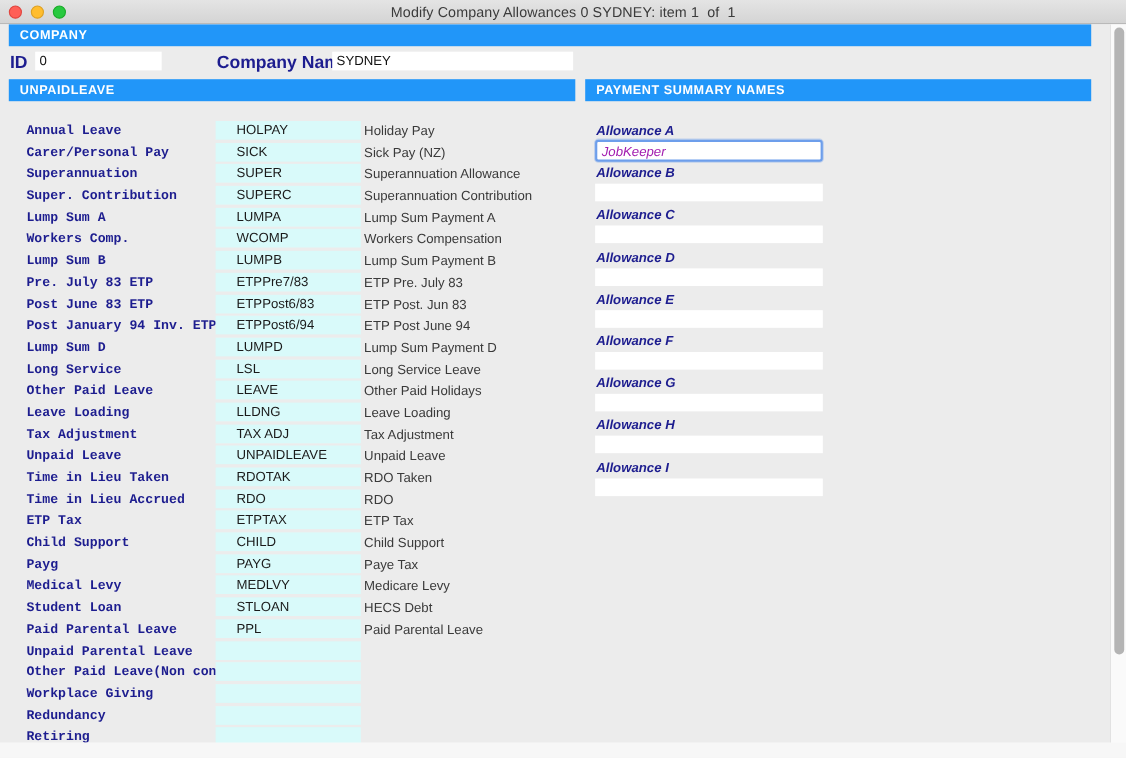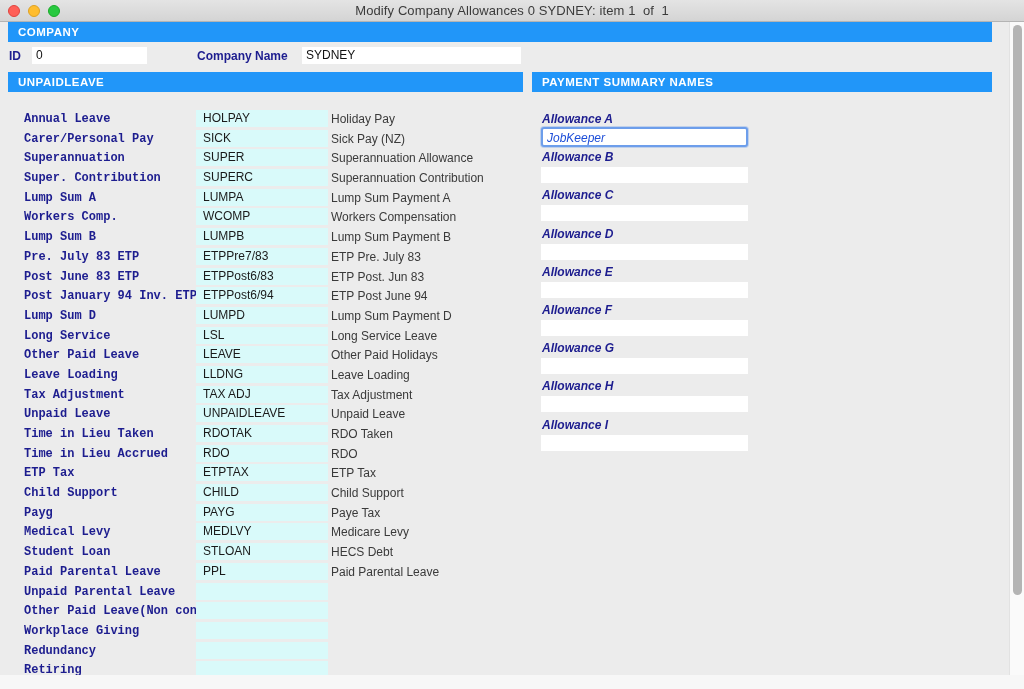--- a/index.html
+++ b/index.html
@@ -93,21 +93,21 @@
     font-weight: bold;
     color: #ffffff;
     letter-spacing: 0.5px;
     white-space: nowrap;
   }
 
   
   #company-row { position: absolute; left: 0; top: 24px; width: 1000px; height: 22px; }
   .fld-label {
     position: absolute;
-    font-size: 12px;
+    font-size: 16px;
     font-weight: bold;
     color: #1d1d8f;
     white-space: nowrap;
   }
   .textbox {
     position: absolute;
     background: #ffffff;
     border: none;
     box-sizing: border-box;
     font-family: "Liberation Sans", sans-serif;
@@ -145,21 +145,21 @@
   .allow-code {
     position: absolute;
     left: 196px;
     top: 0px;
     width: 132px;
     height: 17px;
     line-height: 17px;
     background: #d9fafa;
     font-size: 12px;
     color: #1a1a1a;
-    padding-left: 7px;
+    padding-left: 19px;
     box-sizing: border-box;
     white-space: nowrap;
     overflow: hidden;
   }
   .allow-desc {
     position: absolute;
     left: 331px;
     top: 1px;
     font-size: 12px;
     color: #3a3a3a;
@@ -190,21 +190,21 @@
     position: absolute;
     left: 1px;
     top: 17px;
     width: 207px;
     height: 16px;
     background: #ffffff;
     border: none;
     box-sizing: border-box;
     font-family: "Liberation Sans", sans-serif;
     font-size: 12px;
-    color: #1d4ed8;
+    color: #a21caf;
     padding: 0 4px;
     line-height: 16px;
     white-space: nowrap;
     overflow: hidden;
   }
   .psn-input.focused {
     top: 15px;
     height: 20px;
     line-height: 18px;
     border: 2px solid #6d9eeb;

